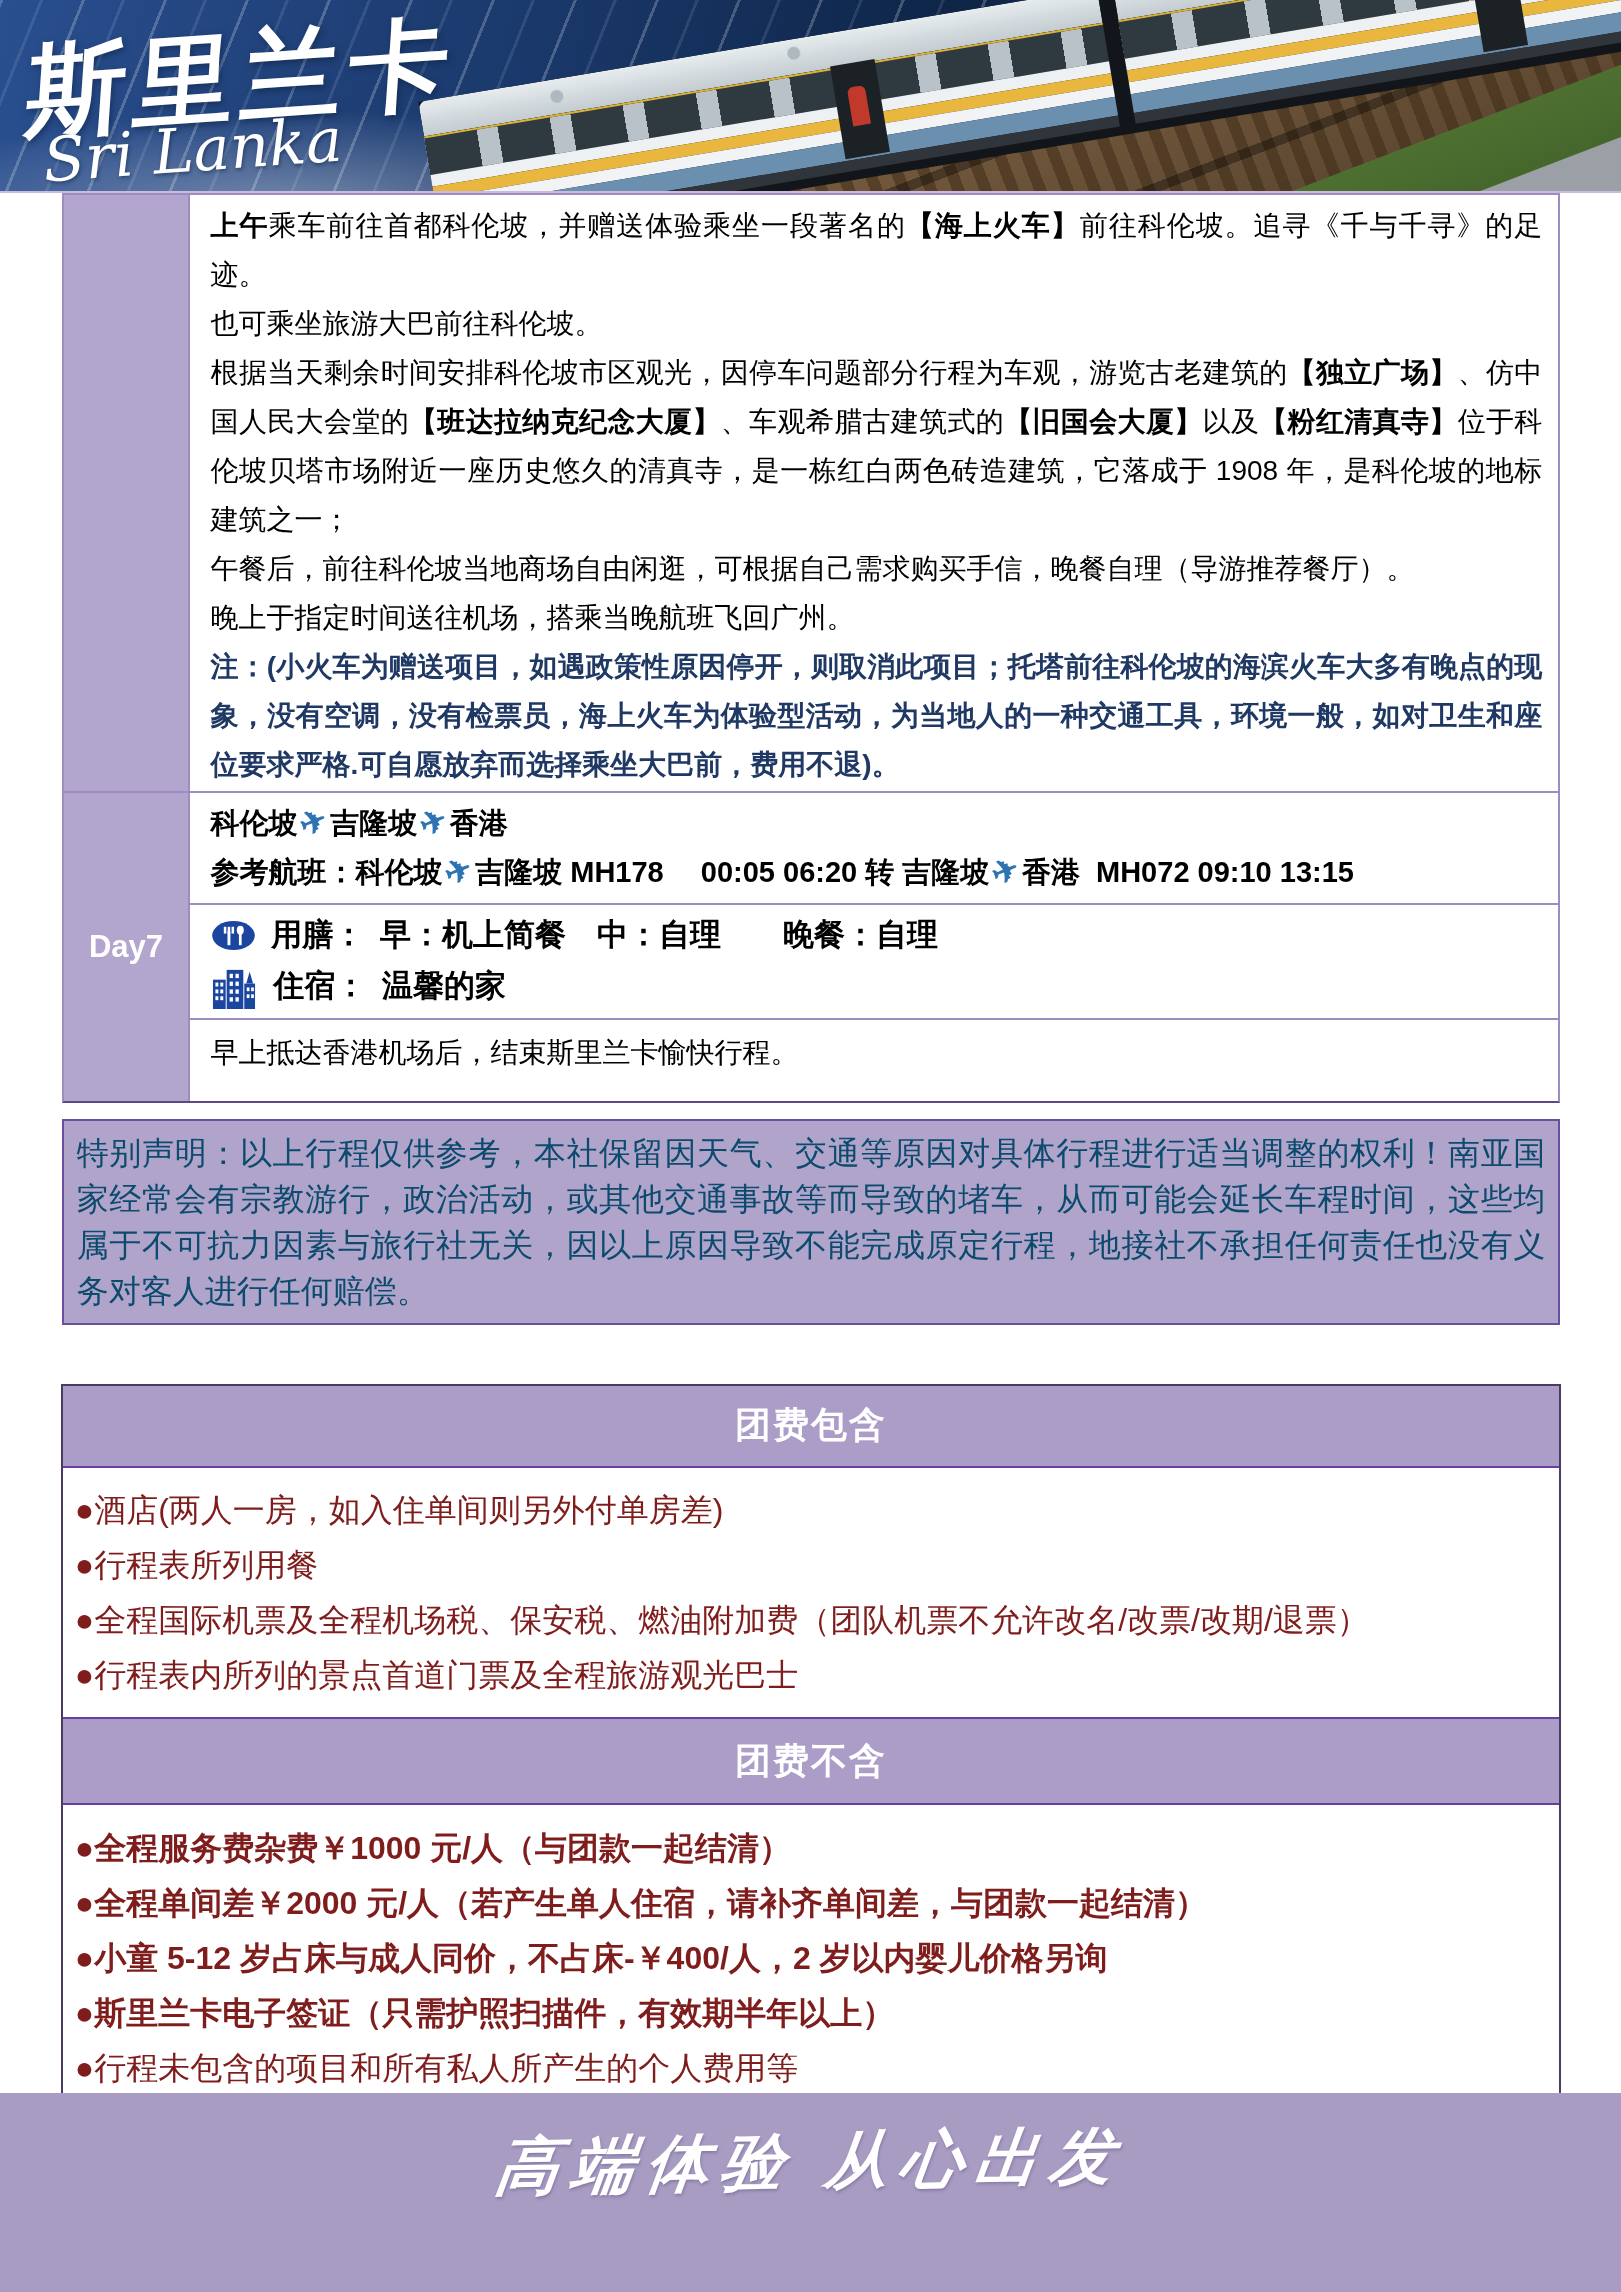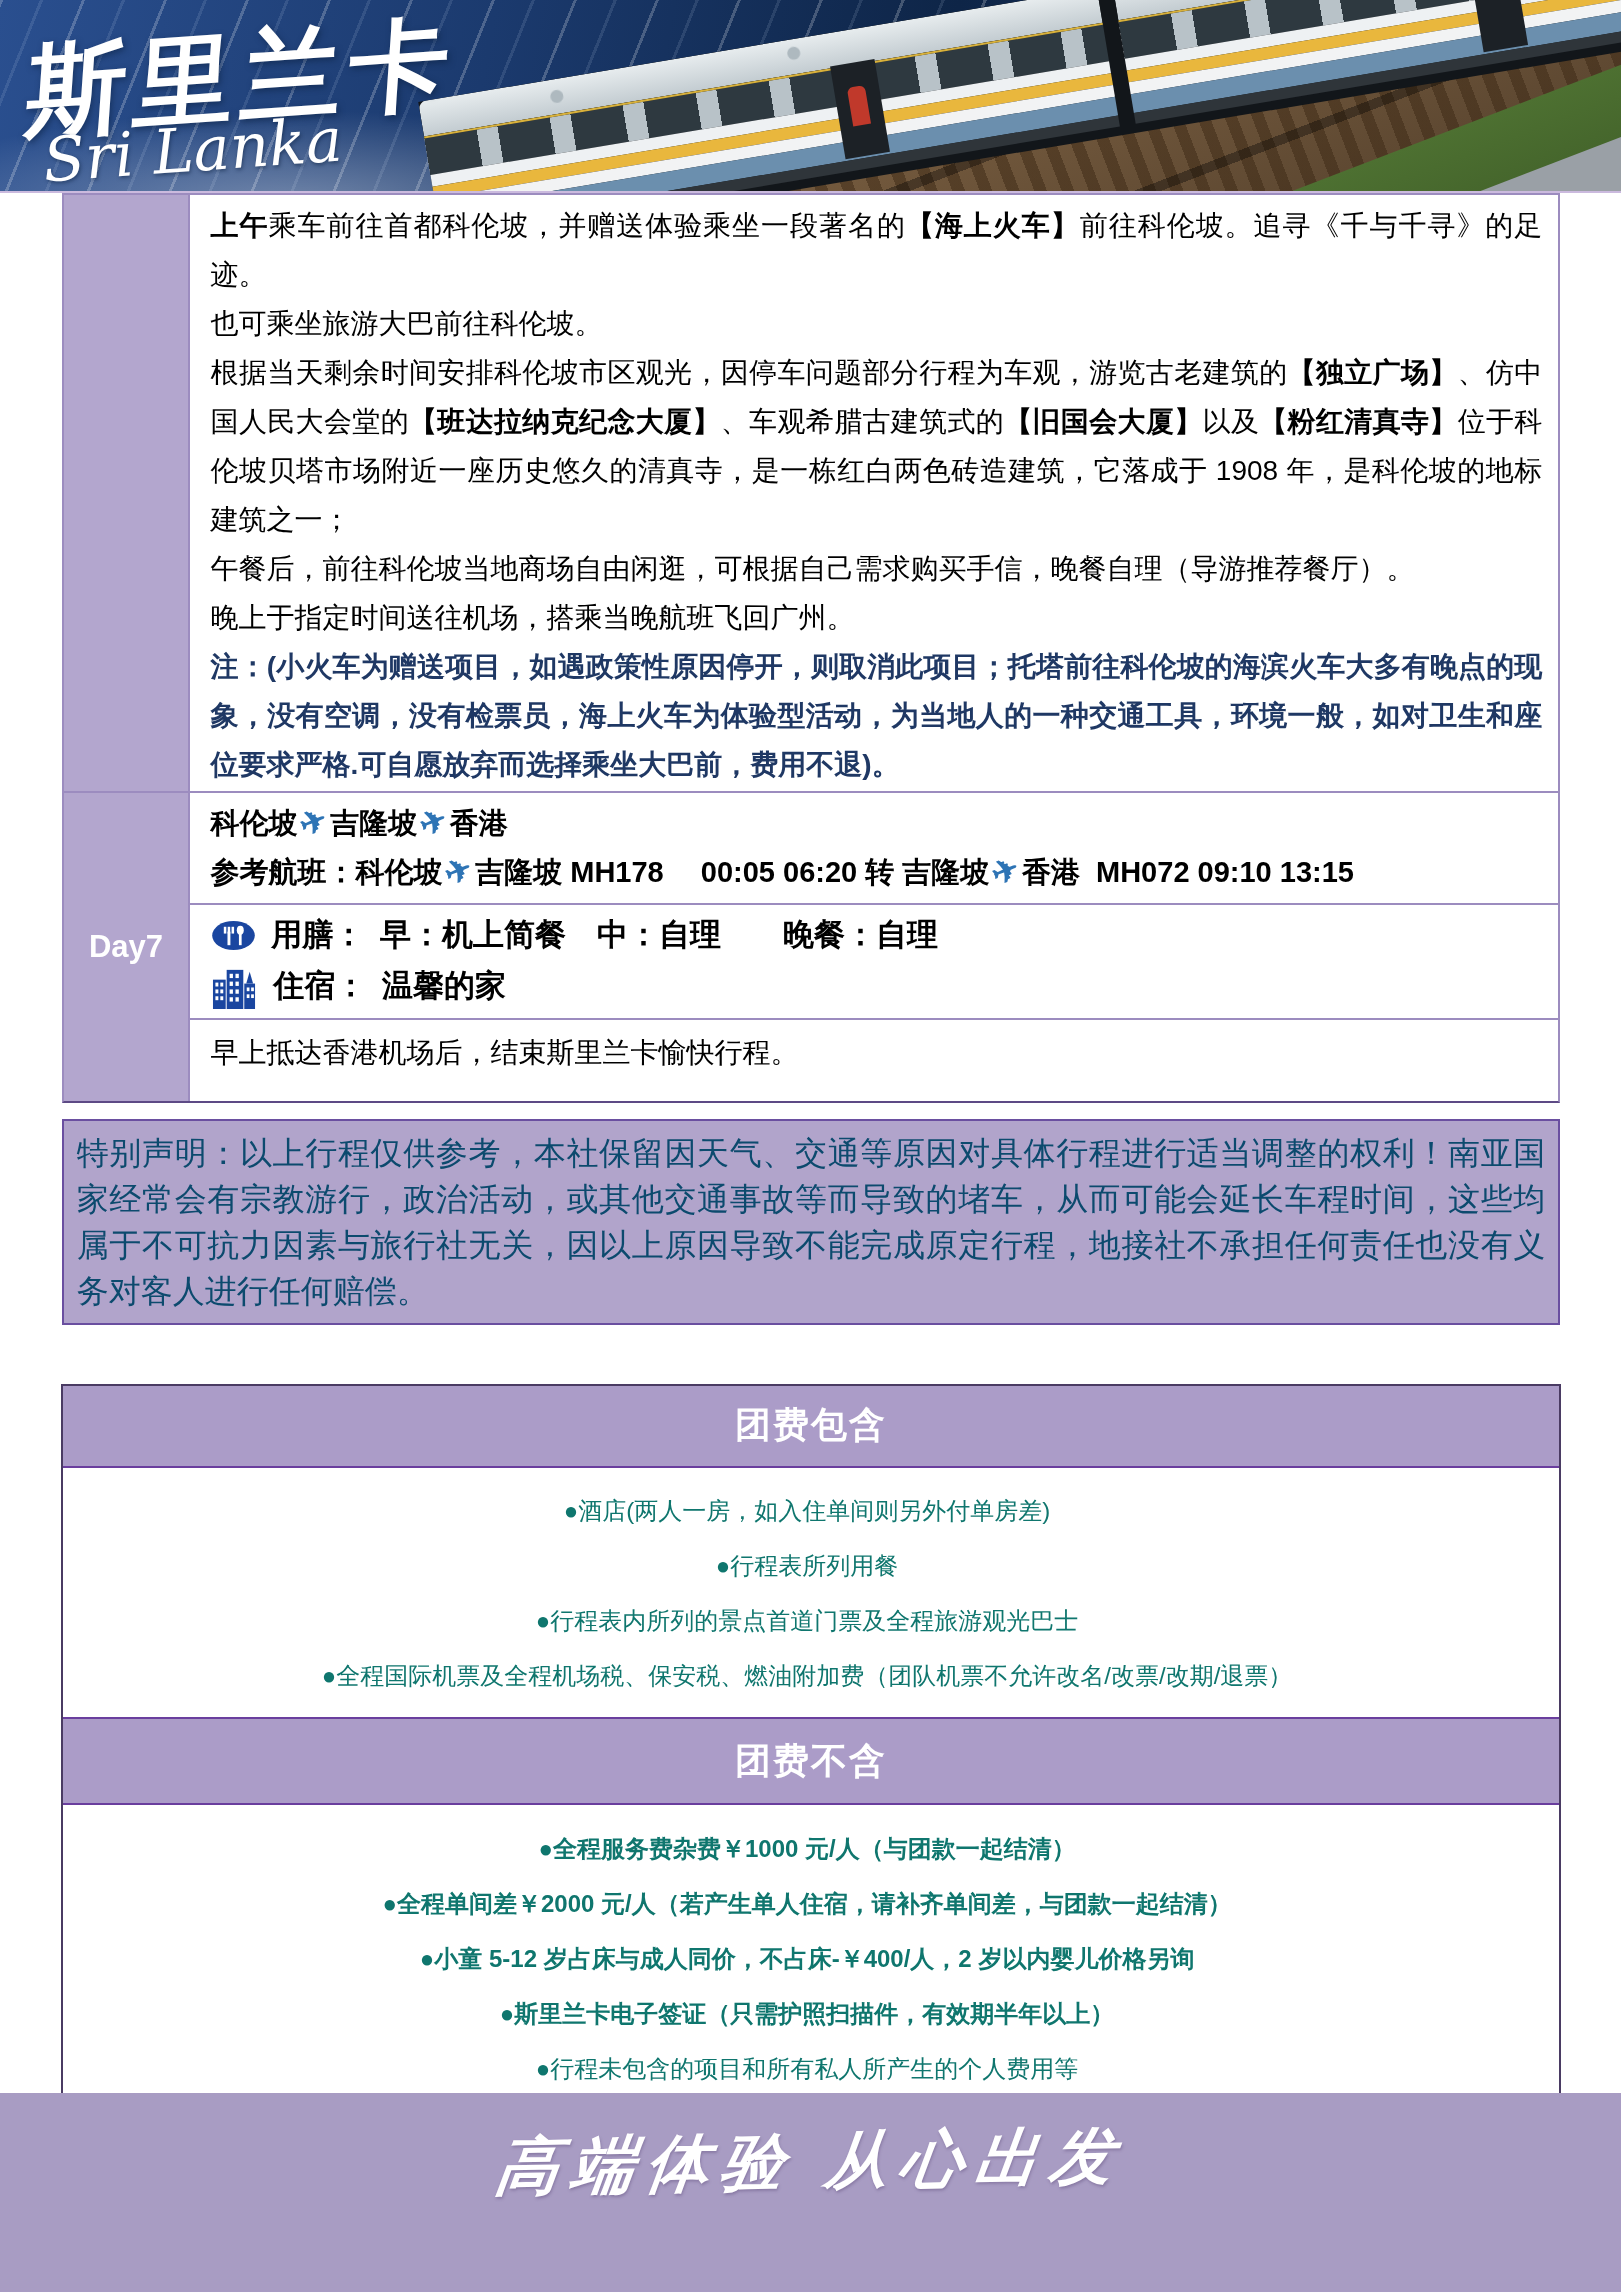--- a/index.html
+++ b/index.html
@@ -59,21 +59,21 @@
 
   
   .statement { margin:16px 62px 0; width:1498px; background:#b1a4cb; border:2.9px solid #6a4fa0; padding:8.8px 12.7px; font-size:32px; line-height:46px; text-align:justify; color:#0c4a6e; }
 
   
   .fees { margin:59px 61px 0; width:1500px; border:2.9px solid #4a3b63; background:#fff; }
   .fee-band { height:82px; background:#ab9cc8; display:flex; align-items:center; justify-content:center; border-bottom:2.9px solid #6a3e9e; }
   .fee-band.mid { border-top:2.9px solid #6a3e9e; height:88px; }
   .fee-band span { color:#fff; font-weight:bold; font-size:36px; letter-spacing:2px; }
   .fee-items { padding:15.7px 19.6px 13.7px 11.8px; }
-  .fee-item { font-size:24px; line-height:55px; color:#0f766e;text-align:center; }
+  .fee-item { font-size:32px; line-height:55px; color:#7f1d1d; }
   .fee-item.bold { font-weight:bold; }
 
   
   .footer { position:absolute; bottom:0; left:0; width:1621px; height:200px; background:#a89cc3; text-align:center; color:#fff; }
   .slogan-cn { display:inline-block; margin-top:25.5px; font-size:63px; font-weight:bold; letter-spacing:11.8px; font-style:italic; transform:skewX(-8deg) rotate(-1deg); text-shadow:1px 2px 2.9px rgba(80,60,110,.35); }
   .slogan-en { margin-top:3.9px; font-family:"DejaVu Serif", serif; font-style:italic; font-size:59px; letter-spacing:7.8px; }
 </style>
 </head>
 <body>
 
@@ -182,22 +182,22 @@
 
   <div class="statement">特别声明：以上行程仅供参考，本社保留因天气、交通等原因对具体行程进行适当调整的权利！南亚国家经常会有宗教游行，政治活动，或其他交通事故等而导致的堵车，从而可能会延长车程时间，这些均属于不可抗力因素与旅行社无关，因以上原因导致不能完成原定行程，地接社不承担任何责任也没有义务对客人进行任何赔偿。</div>
 
   <div class="fees">
     <div class="fee-band">
       <span>团费包含</span>
     </div>
     <div class="fee-items">
       <div class="fee-item"><span>●</span><span>酒店(两人一房，如入住单间则另外付单房差)</span></div>
       <div class="fee-item"><span>●</span><span>行程表所列用餐</span></div>
+      <div class="fee-item"><span>●</span><span>全程国际机票及全程机场税、保安税、燃油附加费（团队机票不允许改名/改票/改期/退票）</span></div>
       <div class="fee-item"><span>●</span><span>行程表内所列的景点首道门票及全程旅游观光巴士</span></div>
-      <div class="fee-item"><span>●</span><span>全程国际机票及全程机场税、保安税、燃油附加费（团队机票不允许改名/改票/改期/退票）</span></div>
     </div>
     <div class="fee-band mid">
       <span>团费不含</span>
     </div>
     <div class="fee-items">
       <div class="fee-item bold"><span>●</span><span>全程服务费杂费￥1000 元/人（与团款一起结清）</span></div>
       <div class="fee-item bold"><span>●</span><span>全程单间差￥2000 元/人（若产生单人住宿，请补齐单间差，与团款一起结清）</span></div>
       <div class="fee-item bold"><span>●</span><span>小童 5-12 岁占床与成人同价，不占床-￥400/人，2 岁以内婴儿价格另询</span></div>
       <div class="fee-item bold"><span>●</span><span>斯里兰卡电子签证（只需护照扫描件，有效期半年以上）</span></div>
       <div class="fee-item"><span>●</span><span>行程未包含的项目和所有私人所产生的个人费用等</span></div>

